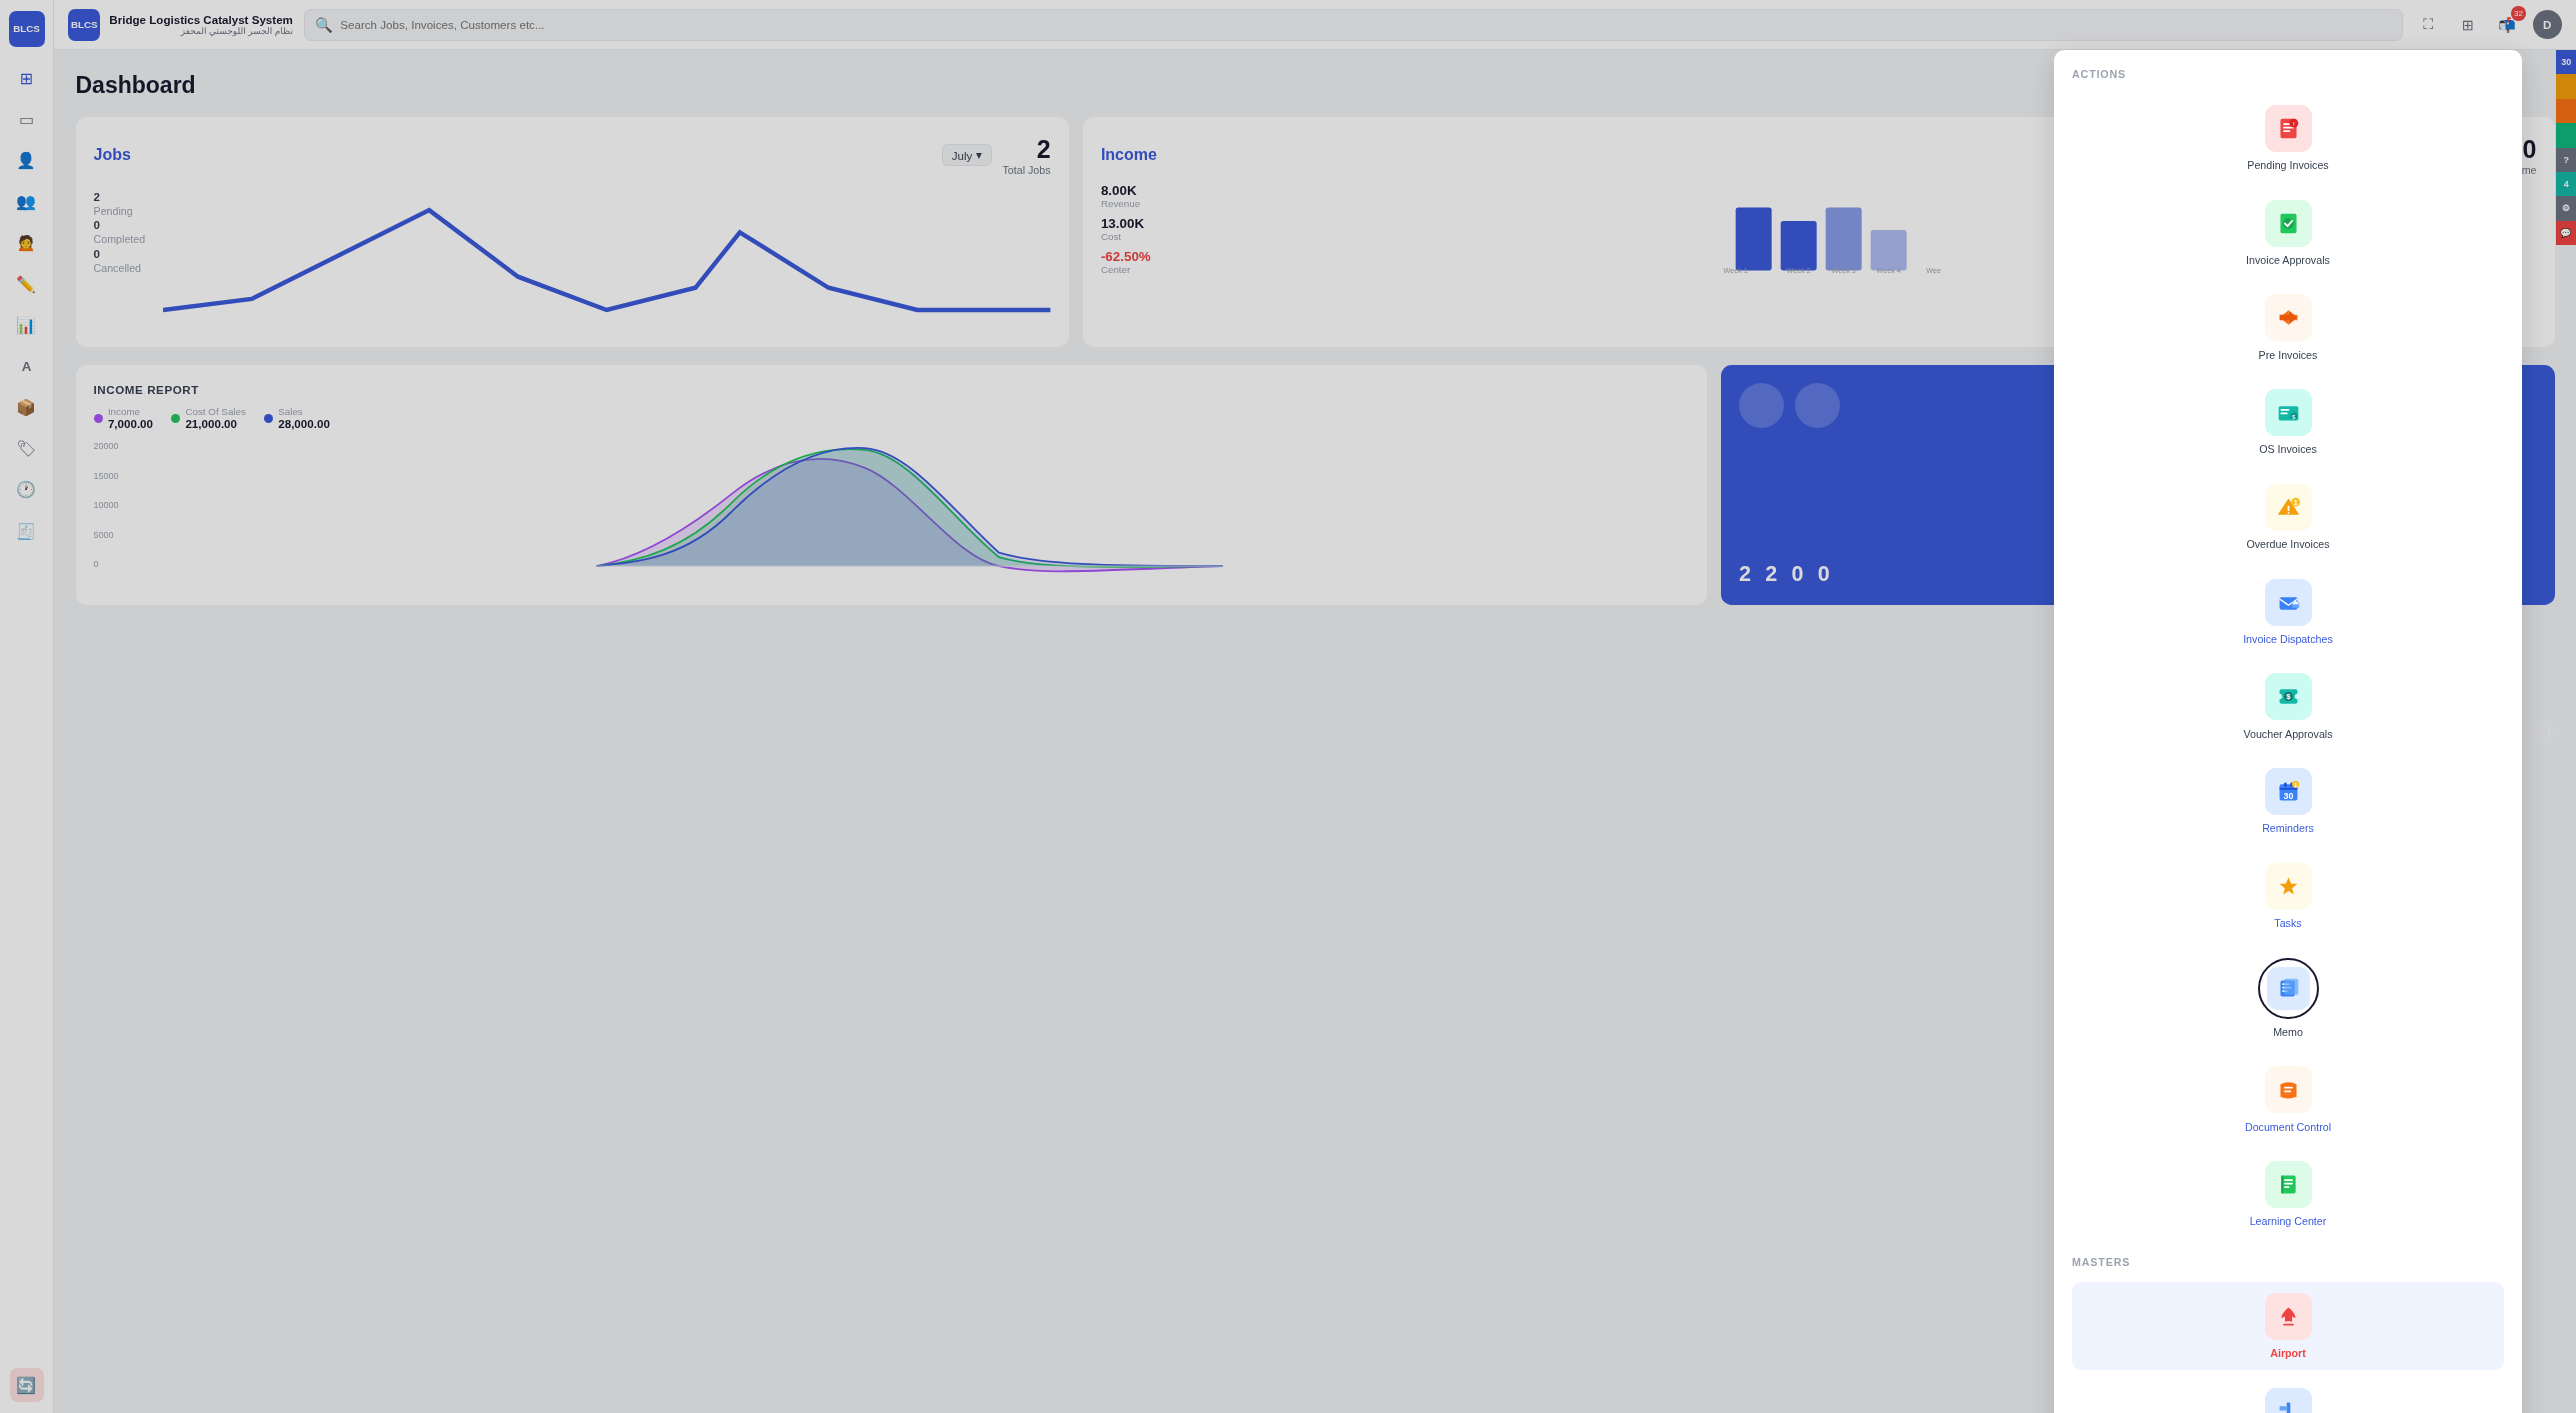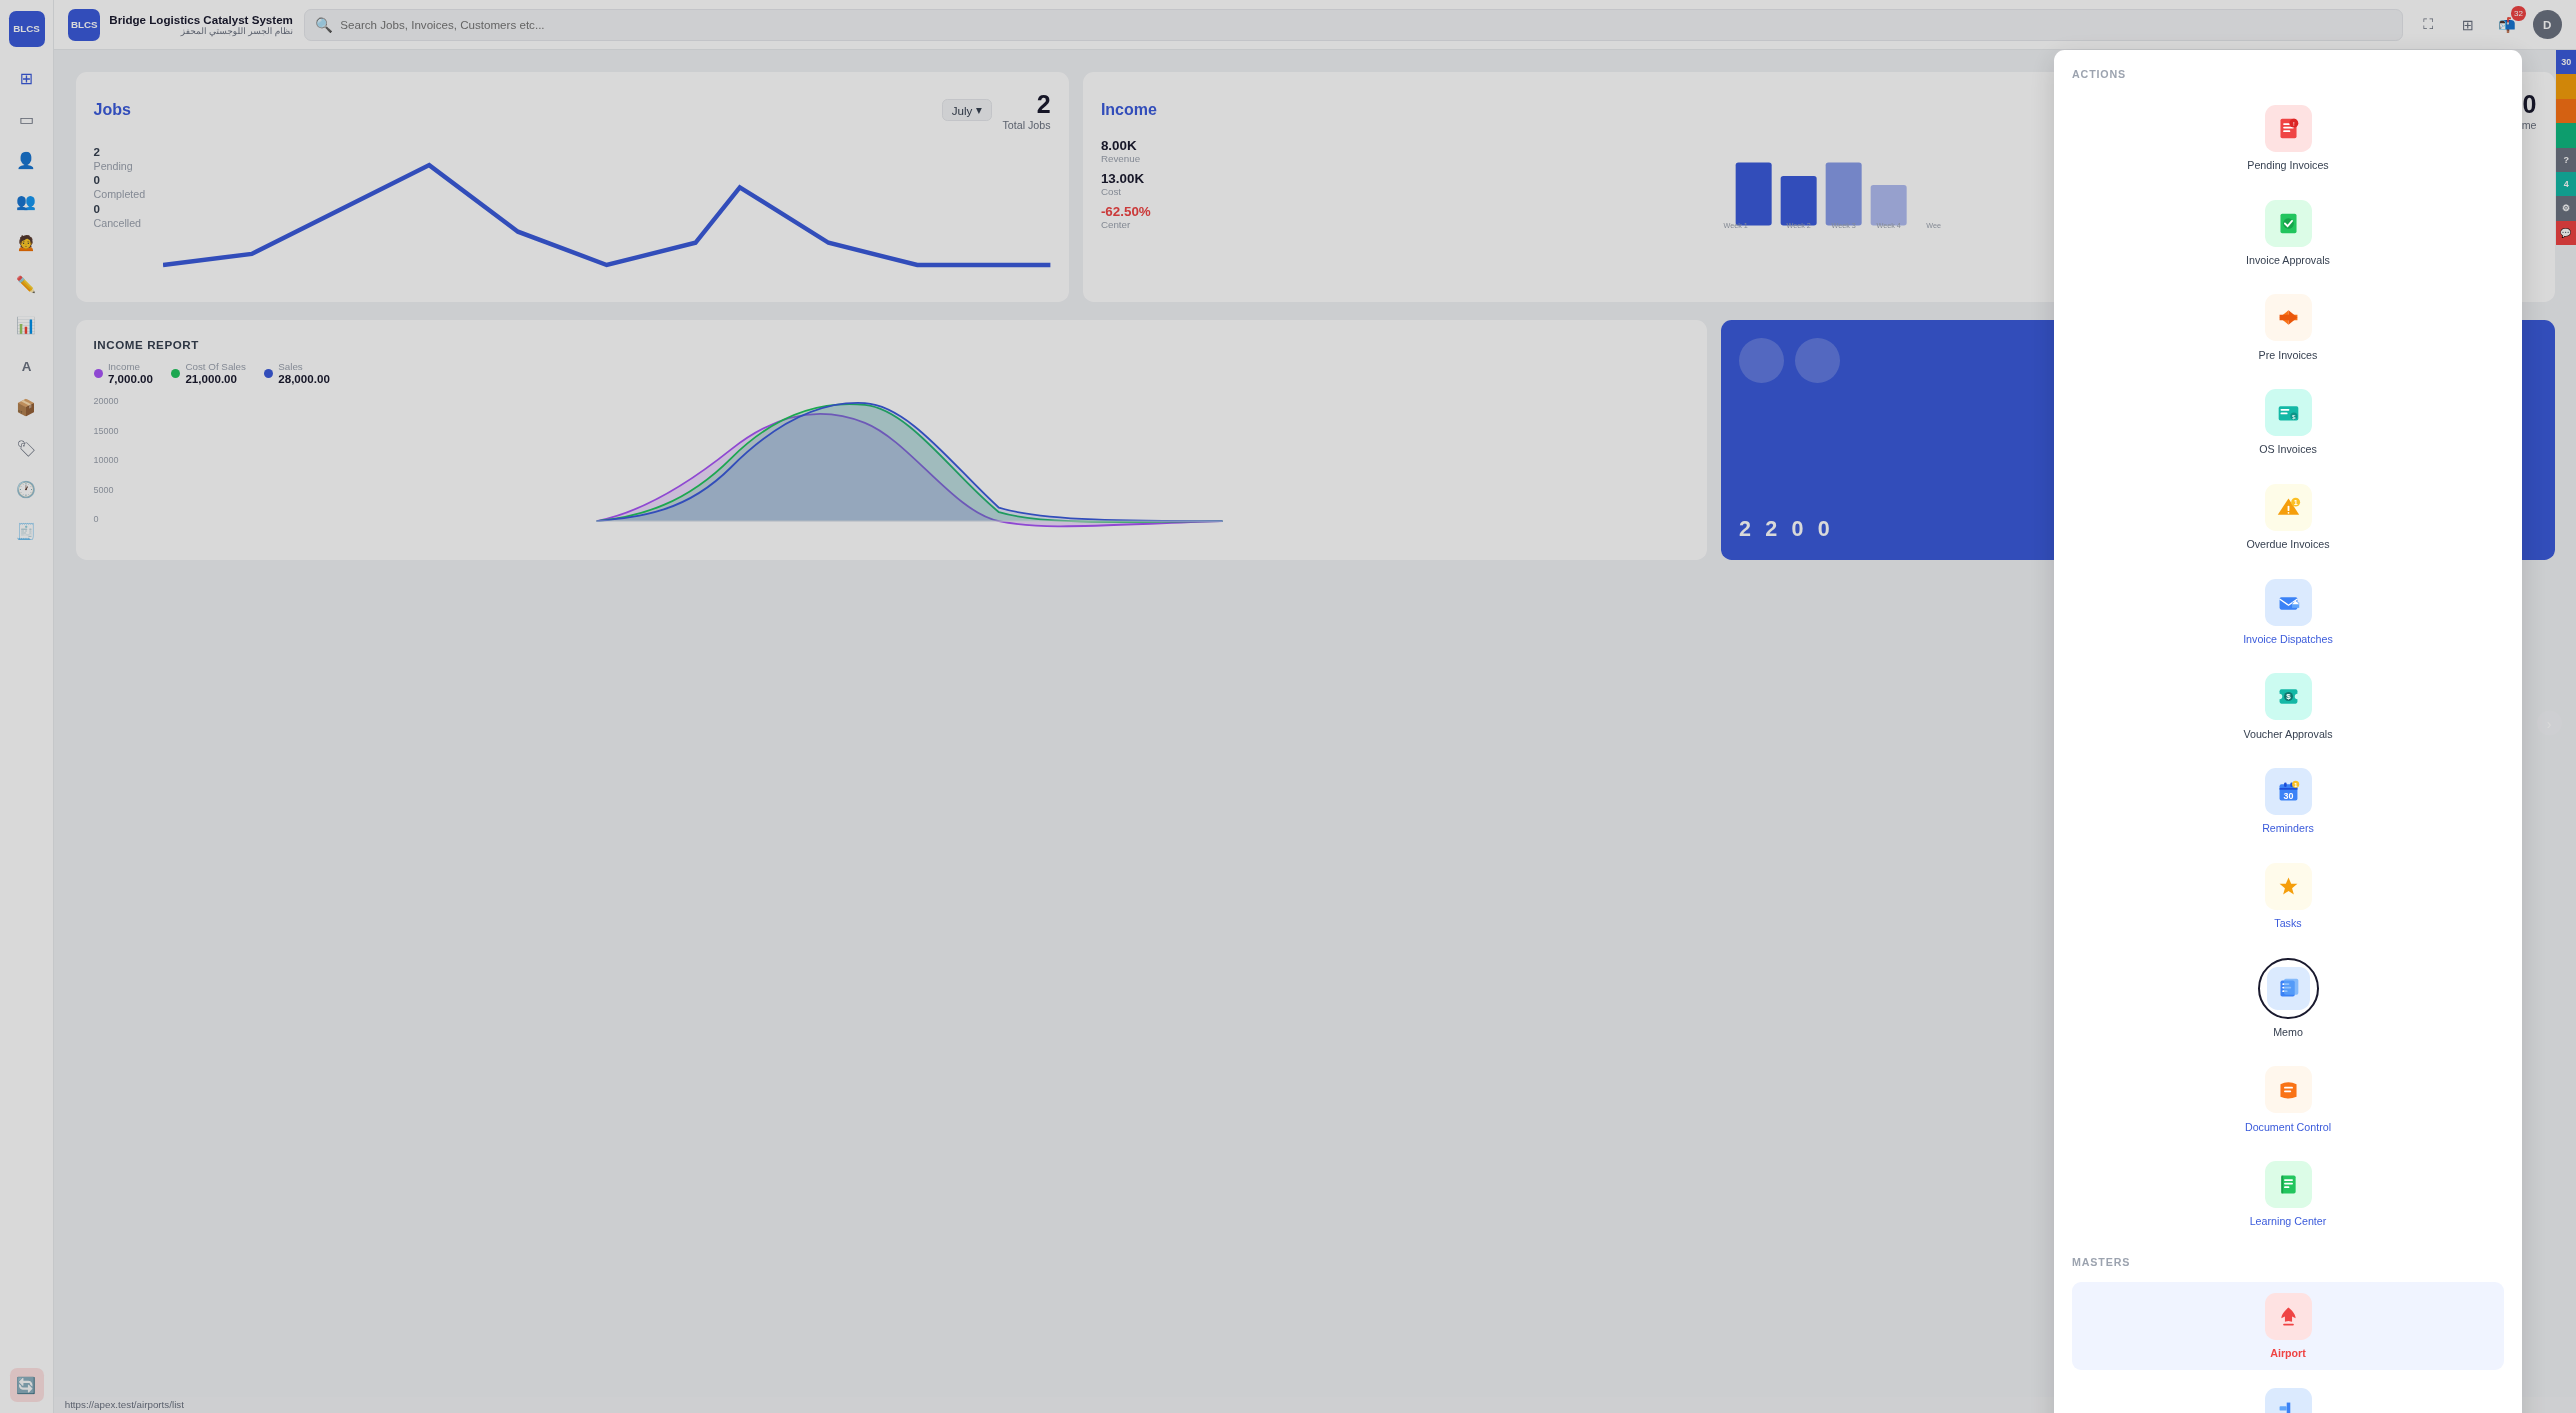--- a/index.html
+++ b/index.html
@@ -296,20 +296,21 @@
       <div class="topbar-btn">⊞</div>
       <div class="topbar-btn notif-btn">
         📬
         <span class="notif-badge">32</span>
       </div>
       <div class="avatar-btn">D</div>
     </div>
   </div>
 
   <div class="page-content">
+    <h1 class="page-title">Dashboard</h1>
 
     <div class="dashboard-row">
 
       <div class="dash-card">
         <div class="dash-card-header">
           <span class="dash-card-title">Jobs</span>
           <div style="display:flex;align-items:center;gap:10.7px;">
             <div class="month-pill">
               <span>July</span>
               <span>▾</span>
@@ -440,23 +441,20 @@
           </div>
           <div style="text-align:center;">
             <div style="font-size:21.5px;font-weight:700;">0</div>
           </div>
         </div>
         <div style="position:absolute;right:14.3px;top:50%;transform:translateY(-50%);background:rgba(255,255,255,0.2);border-radius:50%;width:25px;height:25px;display:flex;align-items:center;justify-content:center;color:white;cursor:pointer;">›</div>
       </div>
     </div>
   </div>
 
-  <div class="status-bar">
-    <span>https://apex.test/airports/list</span>
-  </div>
 </div>
 
 <div class="right-bars">
   <div class="right-bar rb-blue">30</div>
   <div class="right-bar rb-yellow">&nbsp;</div>
   <div class="right-bar rb-orange">&nbsp;</div>
   <div class="right-bar rb-green">&nbsp;</div>
   <div class="right-bar rb-gray">?</div>
   <div class="right-bar rb-teal">4</div>
   <div class="right-bar rb-gray">⚙</div>

